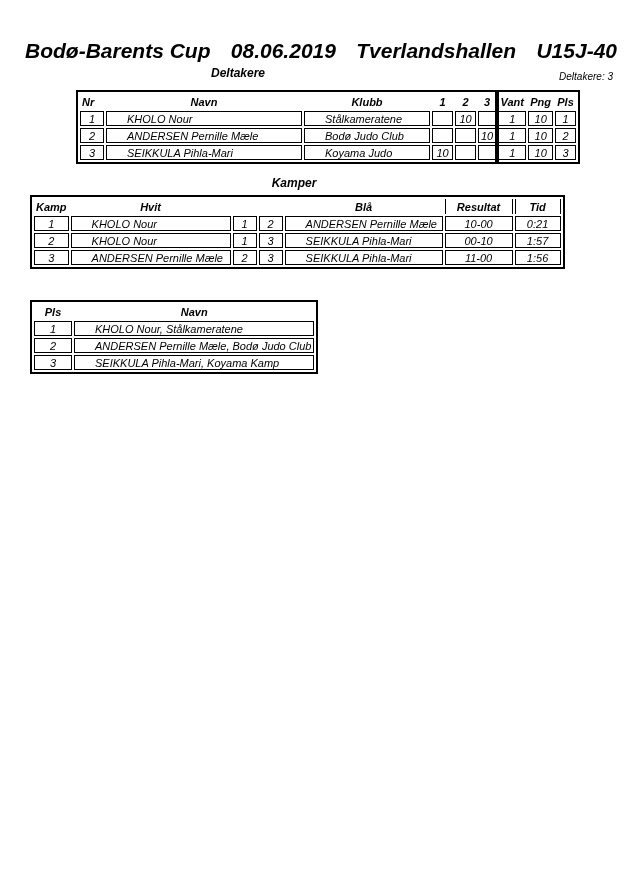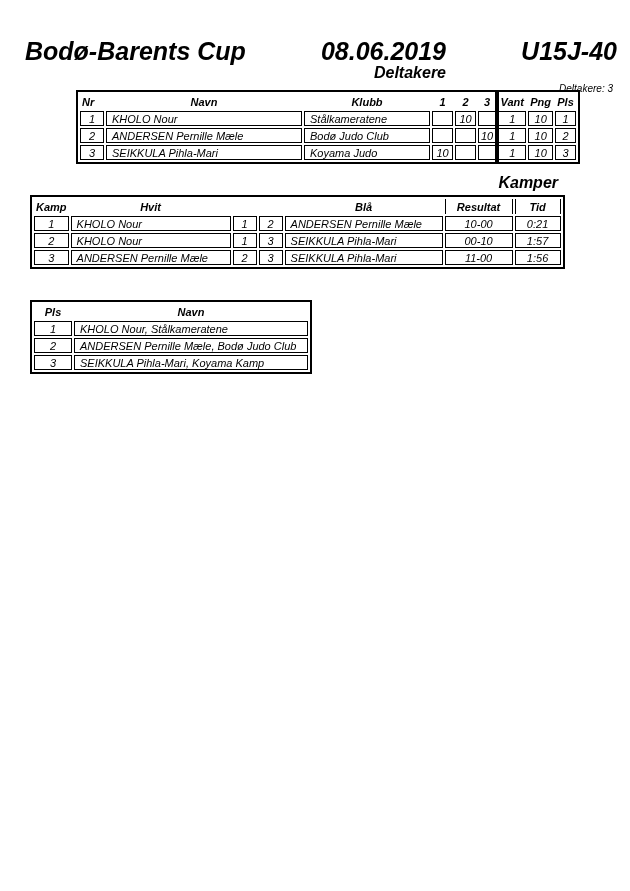--- a/index.html
+++ b/index.html
@@ -4,24 +4,24 @@
 <style>
   html,body{margin:0;padding:0;background:#fff;}
   .page{
     position:relative;width:630px;height:891px;background:#ffffff;
     font-family:"Liberation Sans","DejaVu Sans",sans-serif;
     font-style:italic;color:#000;overflow:hidden;
   }
   .title-row{
     position:absolute;top:39px;left:25px;width:592px;
     display:flex;justify-content:space-between;
-    font-weight:bold;font-size:25px;line-height:24px;white-space:nowrap;
-  }
-  .participants-count{position:absolute;top:71px;right:17px;font-size:10px;margin-top:12px;}
-  .sec-label{position:absolute;font-weight:bold;font-size:16px;text-align:right;line-height:14px;}
+    font-weight:bold;font-size:21px;line-height:24px;white-space:nowrap;
+  }
+  .participants-count{position:absolute;top:71px;right:17px;font-size:10px;}
+  .sec-label{position:absolute;font-weight:bold;font-size:12px;text-align:center;line-height:14px;}
   .lbl-deltakere{top:66px;left:30px;width:416px;}
   .lbl-kamper{top:176px;left:30px;width:528px;}
   .lbl-resultater{top:281px;left:30px;width:282px;}
   .tbl-wrap{position:absolute;}
   .wrap-deltakere{top:90px;left:30px;margin-left:46px;}
   .wrap-kamper{top:195px;left:30px;}
   .wrap-resultater{top:300px;left:30px;}
   table.t{
     border-collapse:separate;border-spacing:2px;
     border:2px solid #000;table-layout:fixed;
@@ -29,33 +29,34 @@
   .t th{
     box-sizing:border-box;border:none;font-weight:bold;font-style:italic;
     font-size:11px;height:15px;padding:0 2px;white-space:nowrap;
     overflow:visible;text-align:center;vertical-align:middle;
   }
   .t td{
     box-sizing:border-box;border:1px solid #000;font-style:italic;
     font-size:11px;height:15px;padding:0 2px;white-space:nowrap;
     overflow:hidden;text-align:center;vertical-align:middle;
   }
-  .t .left{text-align:left;padding-left:5px;}
+  .t .left{text-align:left;padding-left:20px;}
   .t th.left{padding-left:2px;}
   .t2 th.bordered{border-left:1px solid #000;border-right:1px solid #000;}
   .t1-thick{position:absolute;top:0;bottom:0;left:419px;width:4px;background:#000;}
 </style>
 </head>
 <body>
 
 <div class="page">
 
   <div class="title-row">
     <span>Bodø-Barents Cup</span>
     <span>08.06.2019</span>
+    <span>Tverlandshallen</span>
     <span>U15J-40</span>
   </div>
 
   <div class="participants-count">Deltakere: 3</div>
 
   <div class="sec-label lbl-deltakere">Deltakere</div>
 
   <div class="tbl-wrap wrap-deltakere">
     <table class="t t1">
       <colgroup>

